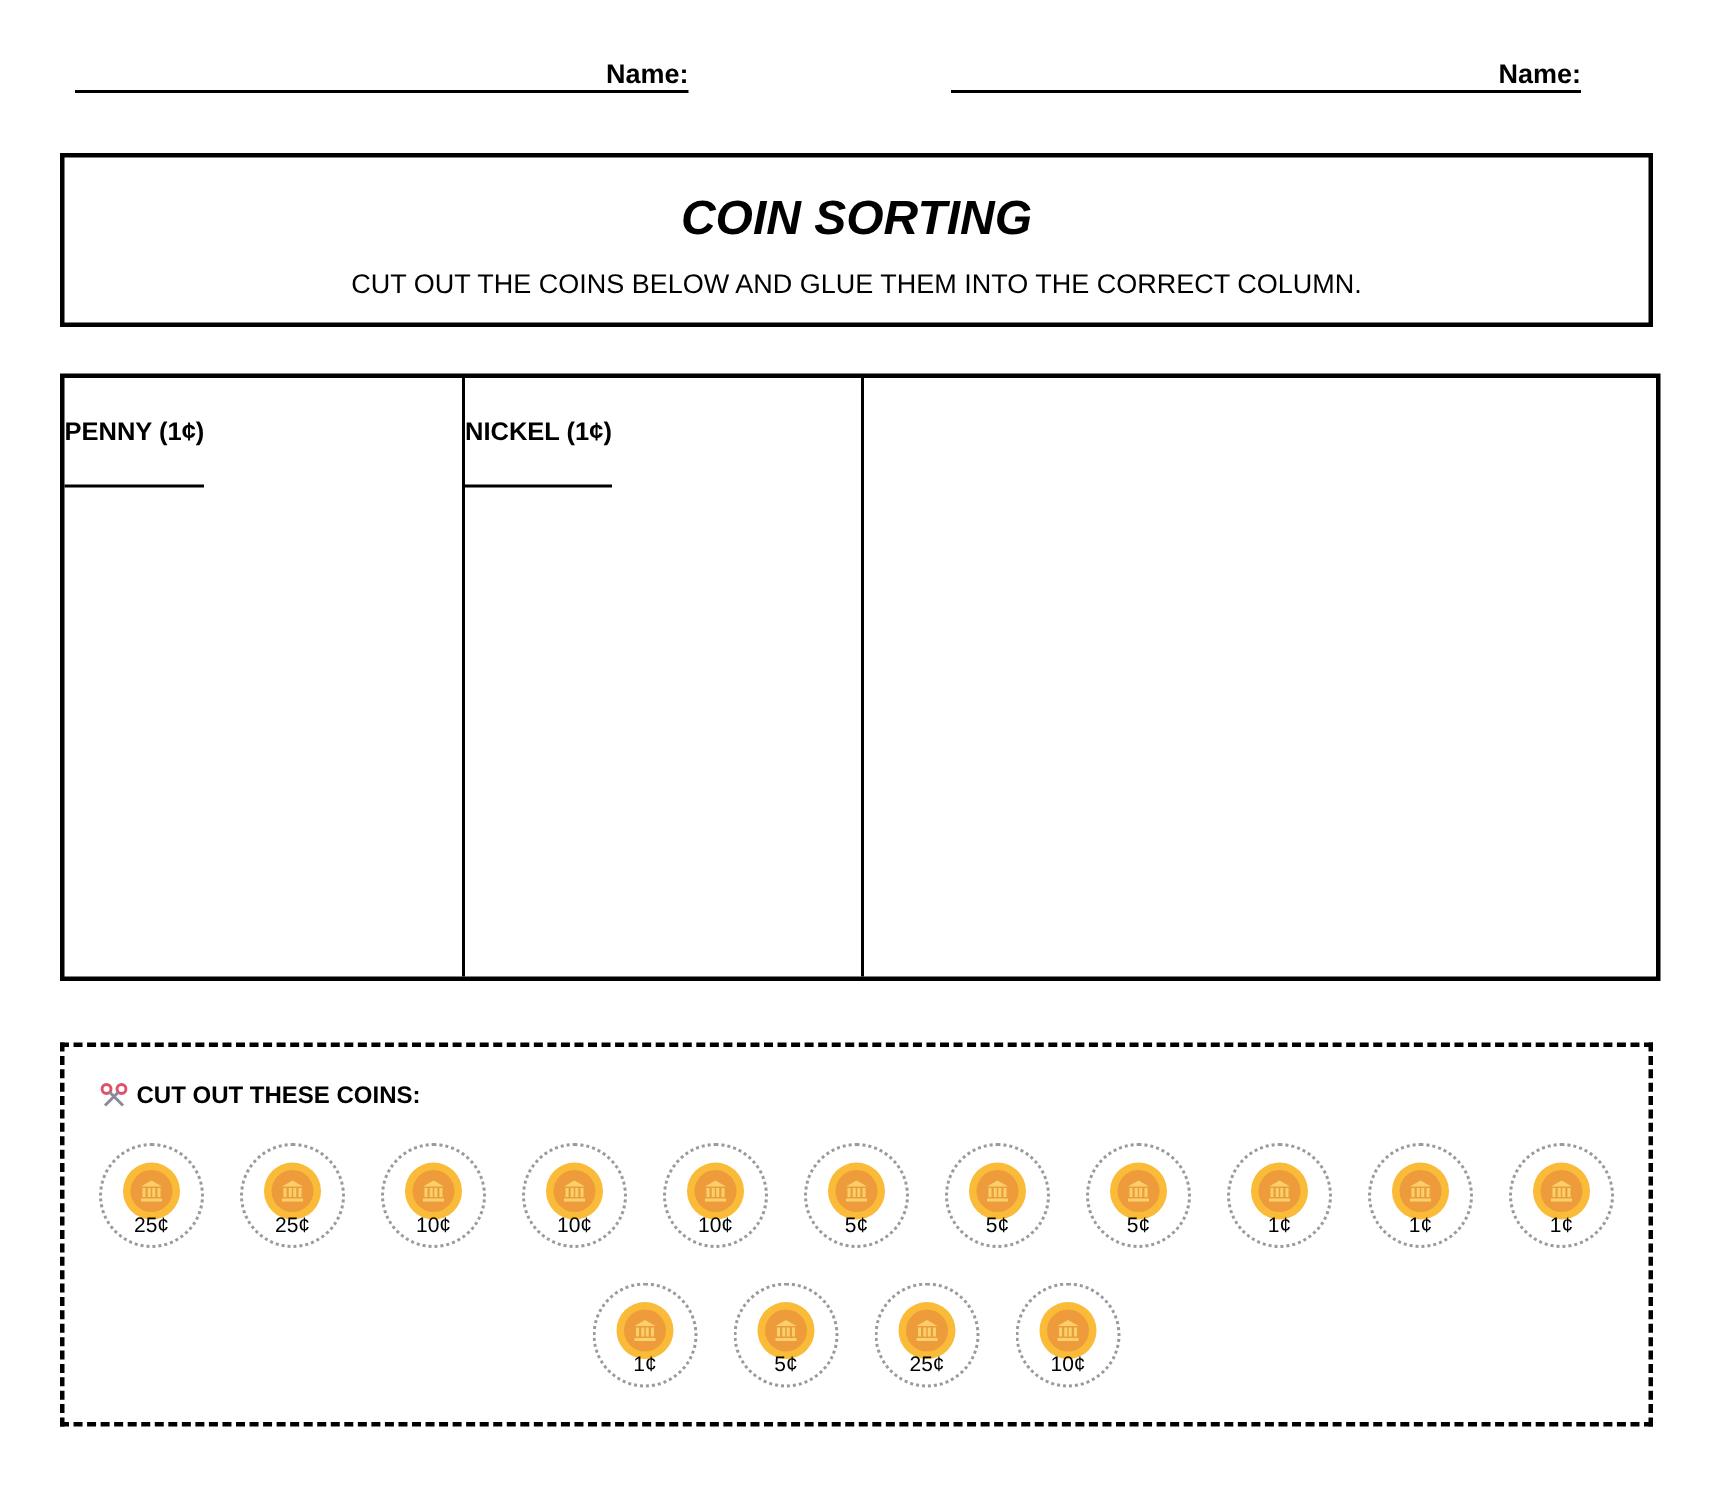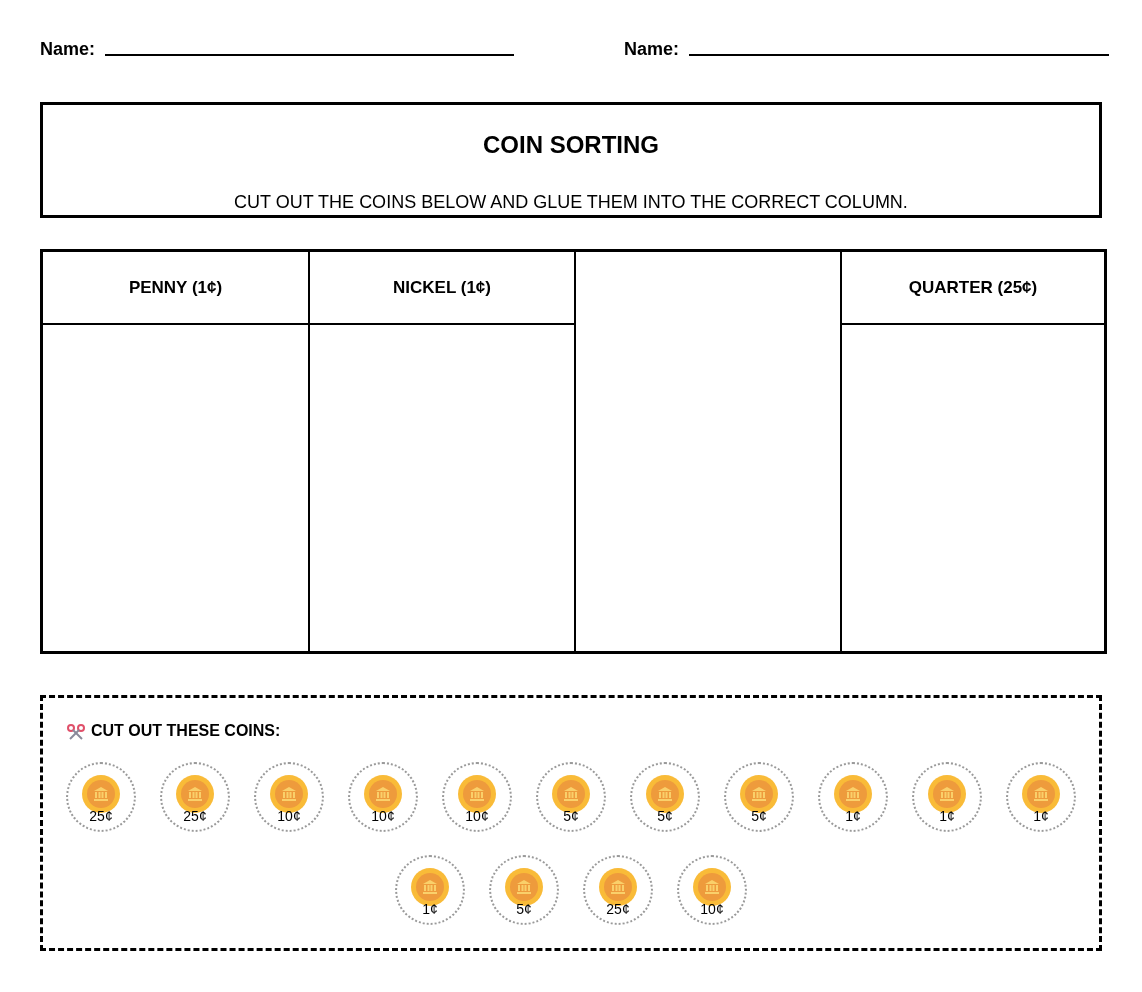--- a/index.html
+++ b/index.html
@@ -1,36 +1,36 @@
 <!DOCTYPE html>
 <html><head>
 <meta charset="utf-8">
 <style>
   html, body { margin: 0; padding: 0; background: #ffffff; }
   body { width: 1142px; height: 992px; position: relative; font-family: "Liberation Sans", sans-serif; color: #000; overflow: hidden; }
-  .field { position: absolute; top: 38px; display: flex; align-items: flex-end; }
+  .field { position: absolute; top: 38px; display: flex; align-items: flex-end; flex-direction: column; }
   .field-label { font-weight: bold; font-size: 18px; line-height: 22px; }
   .field-line { border-bottom: 2px solid #000; height: 0; margin-left: 10px; margin-bottom: 4px; }
   .name-field { left: 40px; }
   .name-field .field-line { width: 409px; }
   .date-field { left: 624px; }
   .date-field .field-line { width: 420px; }
 
   .title-box { position: absolute; left: 40px; top: 102px; width: 1056px; height: 110px; border: 3px solid #000; text-align: center; }
-  .title { font-weight: bold; font-size: 24px; margin-top: 22px; line-height: 36px; }
-  .subtitle { font-size: 18px; margin-top: 28px; line-height: 22px; }
+  .title { font-weight: bold; font-size: 32px; margin-top: 22px; line-height: 36px; font-style: italic; }
+  .subtitle { font-size: 18px; margin-top: 15px; line-height: 22px; }
 
   .sort-table { position: absolute; left: 40px; top: 249px; width: 1061px; height: 399px; border: 3px solid #000; display: flex; }
-  .sort-col { flex: 0 0 auto; display: flex; flex-direction: column; border-right: 2px solid #000; }
+  .sort-col { flex: 0 0 auto; display: flex; border-right: 2px solid #000; }
   .sort-col:last-child { border-right: none; }
   .col-header { height: 71px; border-bottom: 2px solid #000; display: flex; align-items: center; justify-content: center; font-weight: bold; font-size: 17px; }
   .col-body { flex: 1; }
 
   .cut-box { position: absolute; left: 40px; top: 695px; width: 1056px; height: 250px; border: 3px dashed #000; }
-  .cut-header { position: absolute; left: 24px; top: 24px; display: flex; align-items: flex-end; font-weight: bold; font-size: 16px; }
+  .cut-header { position: absolute; left: 24px; top: 24px; display: flex; align-items: flex-start; font-weight: bold; font-size: 16px; }
   .scissors { width: 18px; height: 16px; margin-right: 6px; }
 
   .coin-slot { position: absolute; width: 70px; height: 70px; border: 2px dotted #9a9a9a; border-radius: 50%; box-sizing: border-box; }
   .coin { position: absolute; left: 50%; top: 11px; width: 38px; height: 38px; margin-left: -19px; border-radius: 50%; background: #F9BB38; }
   .coin-inner { position: absolute; left: 5px; top: 5px; width: 28px; height: 28px; border-radius: 50%; background: #EE9B3C; }
   .coin-inner svg { position: absolute; left: 6px; top: 6px; }
   .coin-value { position: absolute; left: 0; right: 0; top: 44px; text-align: center; font-weight: normal; font-size: 14px; line-height: 16px; }
 </style>
 </head>
 <body>
@@ -54,24 +54,20 @@
     <div class="col-header">PENNY (1¢)</div>
     <div class="col-body"></div>
   </div>
   <div class="sort-col" style="width:264px">
     <div class="col-header">NICKEL (1¢)</div>
     <div class="col-body"></div>
   </div>
   <div class="sort-col" style="width:264px">
     <div class="col-body"></div>
   </div>
-  <div class="sort-col" style="width:262px">
-    <div class="col-header">QUARTER (25¢)</div>
-    <div class="col-body"></div>
-  </div>
 </div>
 
 <div class="cut-box">
   <div class="cut-header">
     <svg class="scissors" viewBox="0 0 18 16">
       <circle cx="4" cy="4" r="3" fill="none" stroke="#E0506A" stroke-width="2"></circle>
       <circle cx="14" cy="4" r="3" fill="none" stroke="#E0506A" stroke-width="2"></circle>
       <line x1="6" y1="6" x2="15" y2="15" stroke="#8a8a9a" stroke-width="2"></line>
       <line x1="12" y1="6" x2="3" y2="15" stroke="#8a8a9a" stroke-width="2"></line>
     </svg>

